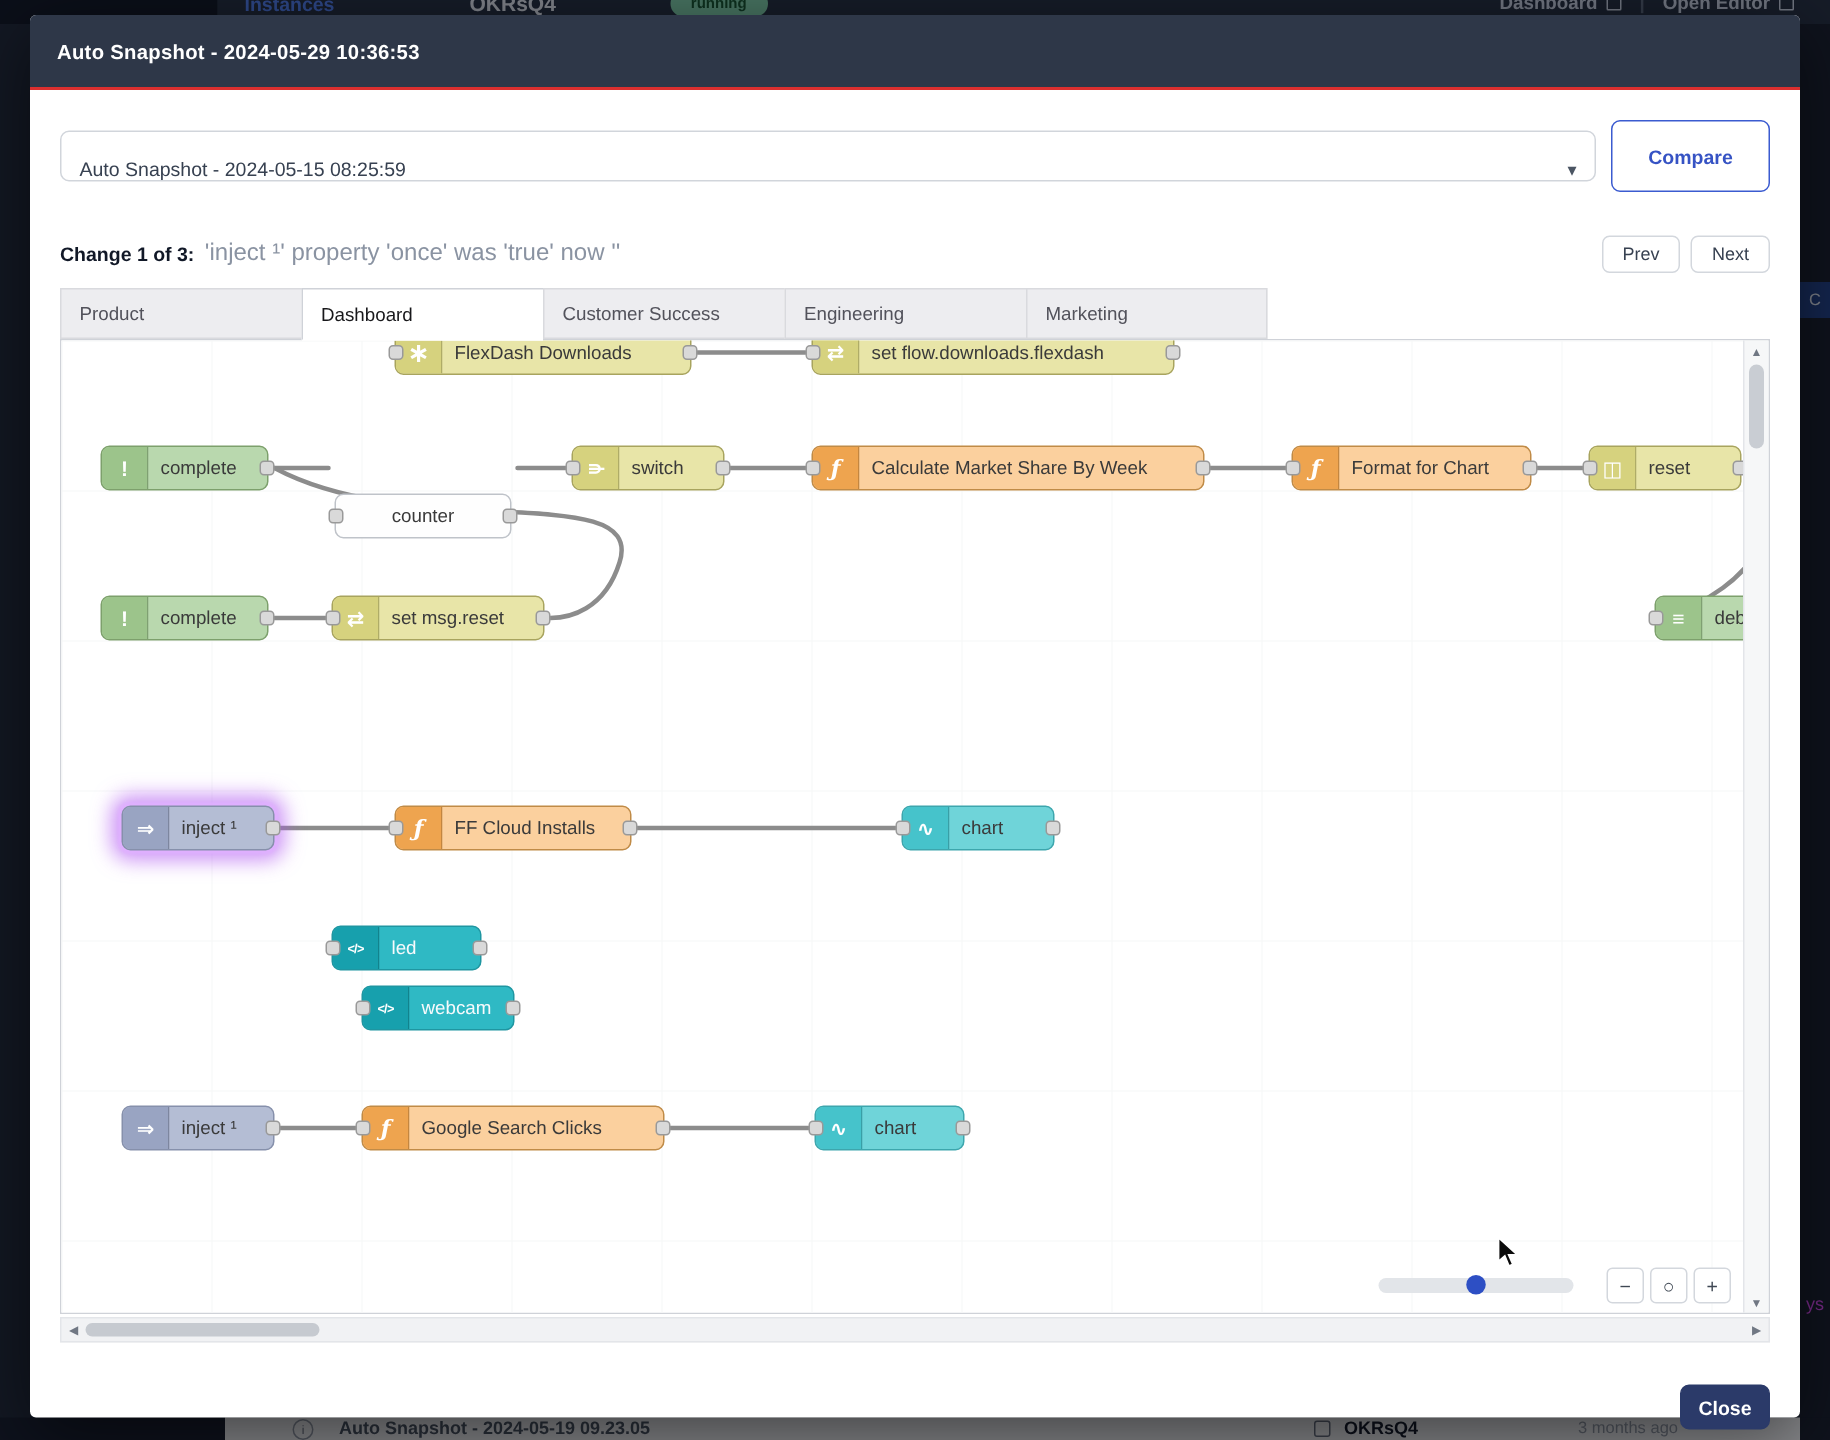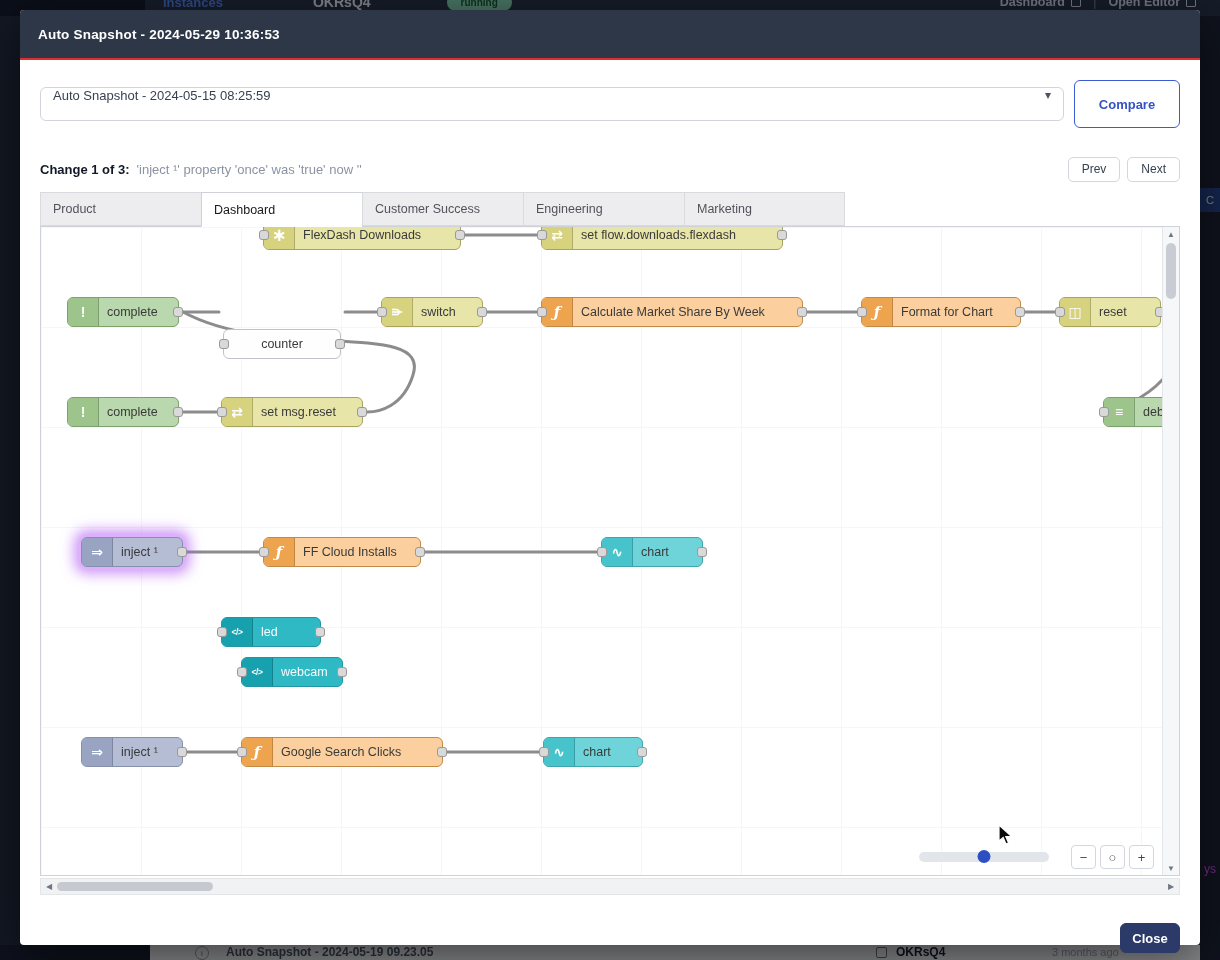--- a/index.html
+++ b/index.html
@@ -43,29 +43,29 @@
   .overlay{position:absolute;inset:0;background:rgba(8,11,18,0.47);}
   
   .modal{position:absolute;left:20px;top:10px;width:1180px;height:935px;background:#fff;
     border-radius:4px;box-shadow:0 12px 48px rgba(0,0,0,.55);}
   .modal-header{height:48px;background:#2e3748;border-bottom:2px solid #dc2f2f;border-radius:4px 4px 0 0;
     display:flex;align-items:center;padding:0 18px;}
   .modal-title{color:#fff;font-size:13.5px;font-weight:700;letter-spacing:.2px;}
   .modal-body{position:absolute;top:50px;left:0;right:0;bottom:0;padding:20px;box-sizing:border-box;}
   .row1{display:flex;gap:10px;align-items:center;}
   .snap-select{flex:1;height:34px;border:1px solid #d1d5db;border-radius:6px;display:flex;
-    align-items:flex-start;justify-content:space-between;padding:0 12px;font-size:13px;color:#374151;
+    align-items:flex-end;justify-content:space-between;padding:0 12px;font-size:13px;color:#374151;
     box-sizing:border-box;background:#fff;}
   .snap-select .chev{color:#4b5563;font-size:12px;}
   .btn{background:#fff;border:1px solid #d3d7dd;border-radius:6px;color:#374151;font-size:12.5px;
     display:flex;align-items:center;justify-content:center;font-family:inherit;}
   .btn-compare{width:106px;height:48px;border-color:#3b5bd0;color:#3653c4;font-weight:700;font-size:13px;}
   .row2{margin-top:28px;display:flex;align-items:center;gap:7px;height:26px;}
   .change-label{font-size:13px;font-weight:700;color:#111827;}
-  .change-detail{font-size:13px;color:#8a93a2;}
+  .change-detail{font-size:16px;color:#8a93a2;}
   .row2 .spacer{flex:1;}
   .btn-prev,.btn-next{height:25px;padding:0 13px;border-radius:5px;font-size:12px;}
   .tab-bar{margin-top:10px;display:flex;position:relative;z-index:3;}
   .tab{width:161px;height:34px;box-sizing:border-box;display:flex;align-items:center;padding-left:12px;
     font-size:12.5px;color:#52525b;background:#ededf0;border:1px solid #d9dade;border-right:none;}
   .tab:last-child{border-right:1px solid #d9dade;}
   .tab.active{background:#fff;color:#18181b;border-color:#cfd2d8;border-bottom:1px solid #fff;
     margin-bottom:-1px;height:35px;}
   .flow-wrap{width:1140px;height:650px;border:1px solid #cfd2d8;box-sizing:border-box;display:flex;
     position:relative;z-index:2;}

